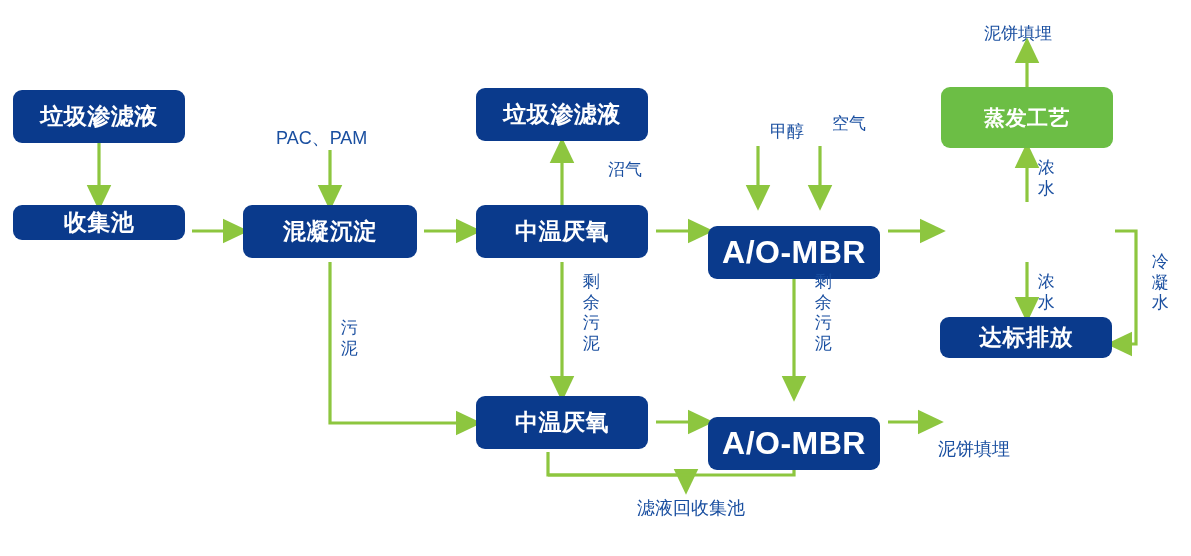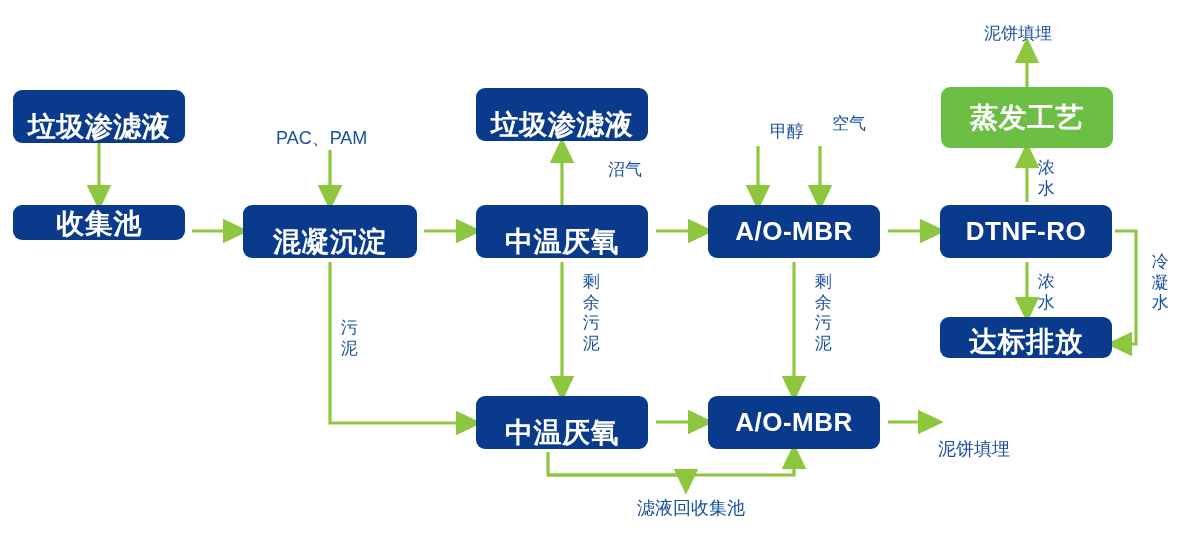--- a/index.html
+++ b/index.html
@@ -30,24 +30,24 @@
     text-align:center;
     color:#ffffff;
     font-weight:bold;
     letter-spacing:0.5px;
     line-height:1.15;
     z-index:3;
   }
   .node.blue{ background:#0a3a8c; }
   .node.green{ background:#6cbe45; }
   .node .nlabel{ display:block; white-space:nowrap; }
-  .node.cn{ font-size:28px;align-items:flex-end; }
-  .node.latin{ font-size:26px; font-weight:bold; }
+  .node.cn{ font-size:23px; }
+  .node.latin{ font-size:32px; font-weight:bold;margin-top:21px; }
   .node.two-line{ font-size:21px; line-height:1.2; }
-  .node.two-line .l1{ font-size:28px; }
+  .node.two-line .l1{ font-size:21px; }
   .node.two-line .l2{ font-size:22px; }
 
   .lbl{
     position:absolute;
     color:#1a4fa0;
     font-size:17px;
     line-height:1.18;
     white-space:nowrap;
     z-index:4;
     font-weight:normal;
@@ -132,23 +132,20 @@
   </div>
 
   <div class="node blue cn" style="left:476px;top:205px;width:172px;height:53px;">
     <span class="nlabel">中温厌氧</span>
   </div>
 
   <div class="node blue latin" style="left:708px;top:205px;width:172px;height:53px;">
     <span class="nlabel">A/O-MBR</span>
   </div>
 
-  <div class="node blue latin" style="left:940px;top:205px;width:172px;height:53px;">
-    <span class="nlabel">DTNF-RO</span>
-  </div>
 
   <div class="node green two-line" style="left:941px;top:87px;width:172px;height:61px;flex-direction:column;">
     <span class="nlabel l1">蒸发工艺</span>
   </div>
 
   <div class="node blue cn" style="left:940px;top:317px;width:172px;height:41px;">
     <span class="nlabel">达标排放</span>
   </div>
 
   <div class="node blue cn" style="left:476px;top:396px;width:172px;height:53px;">

